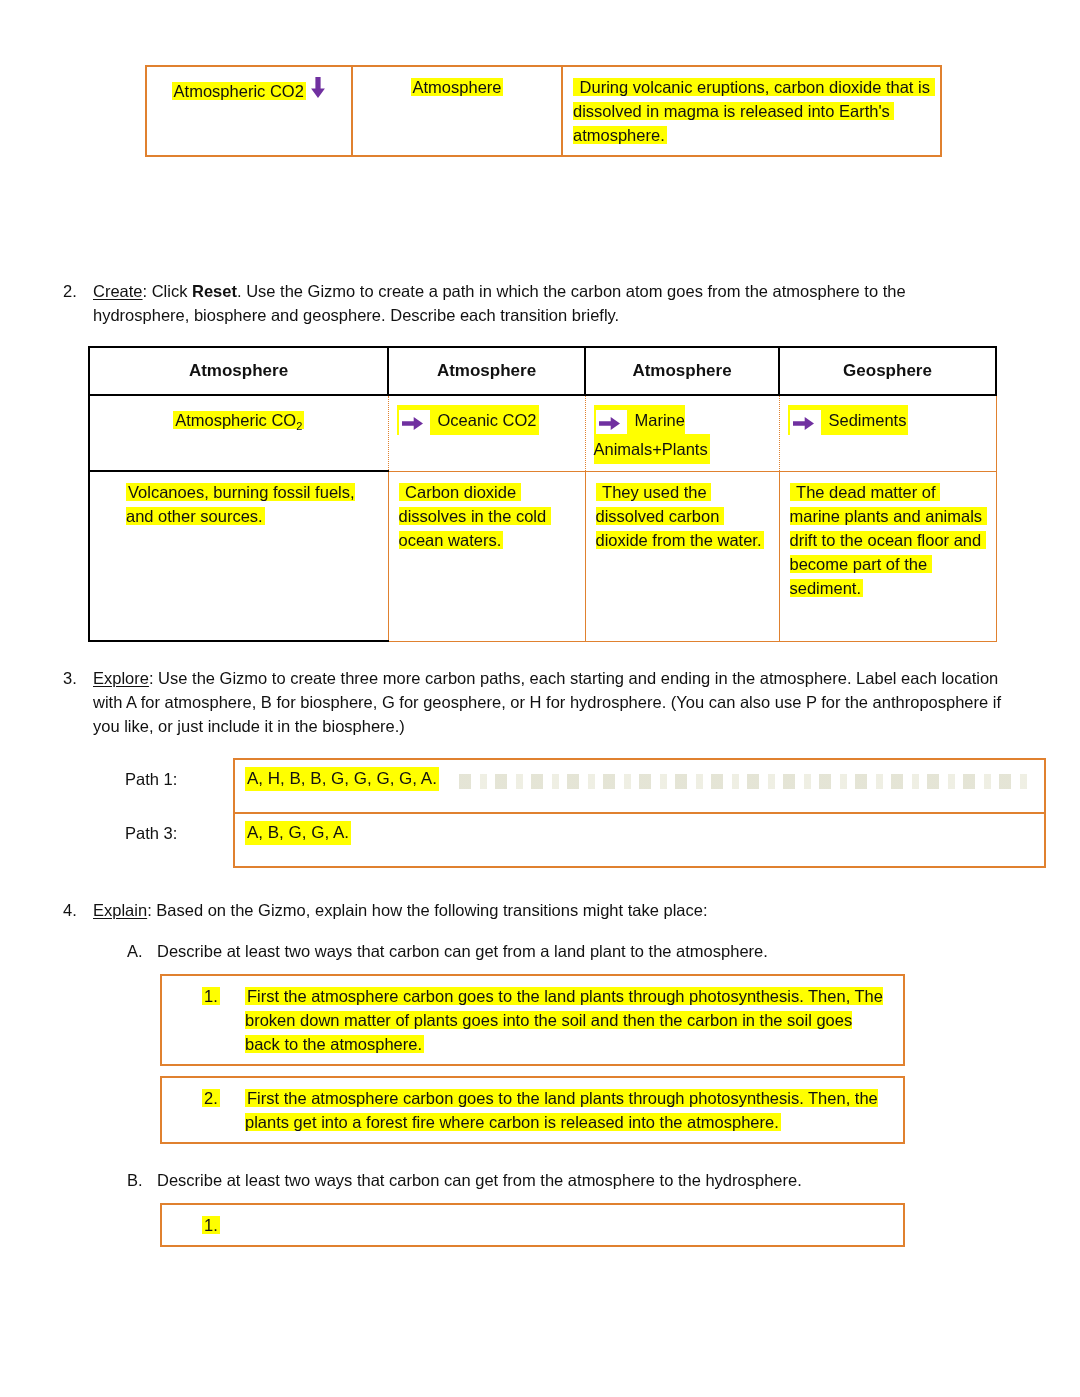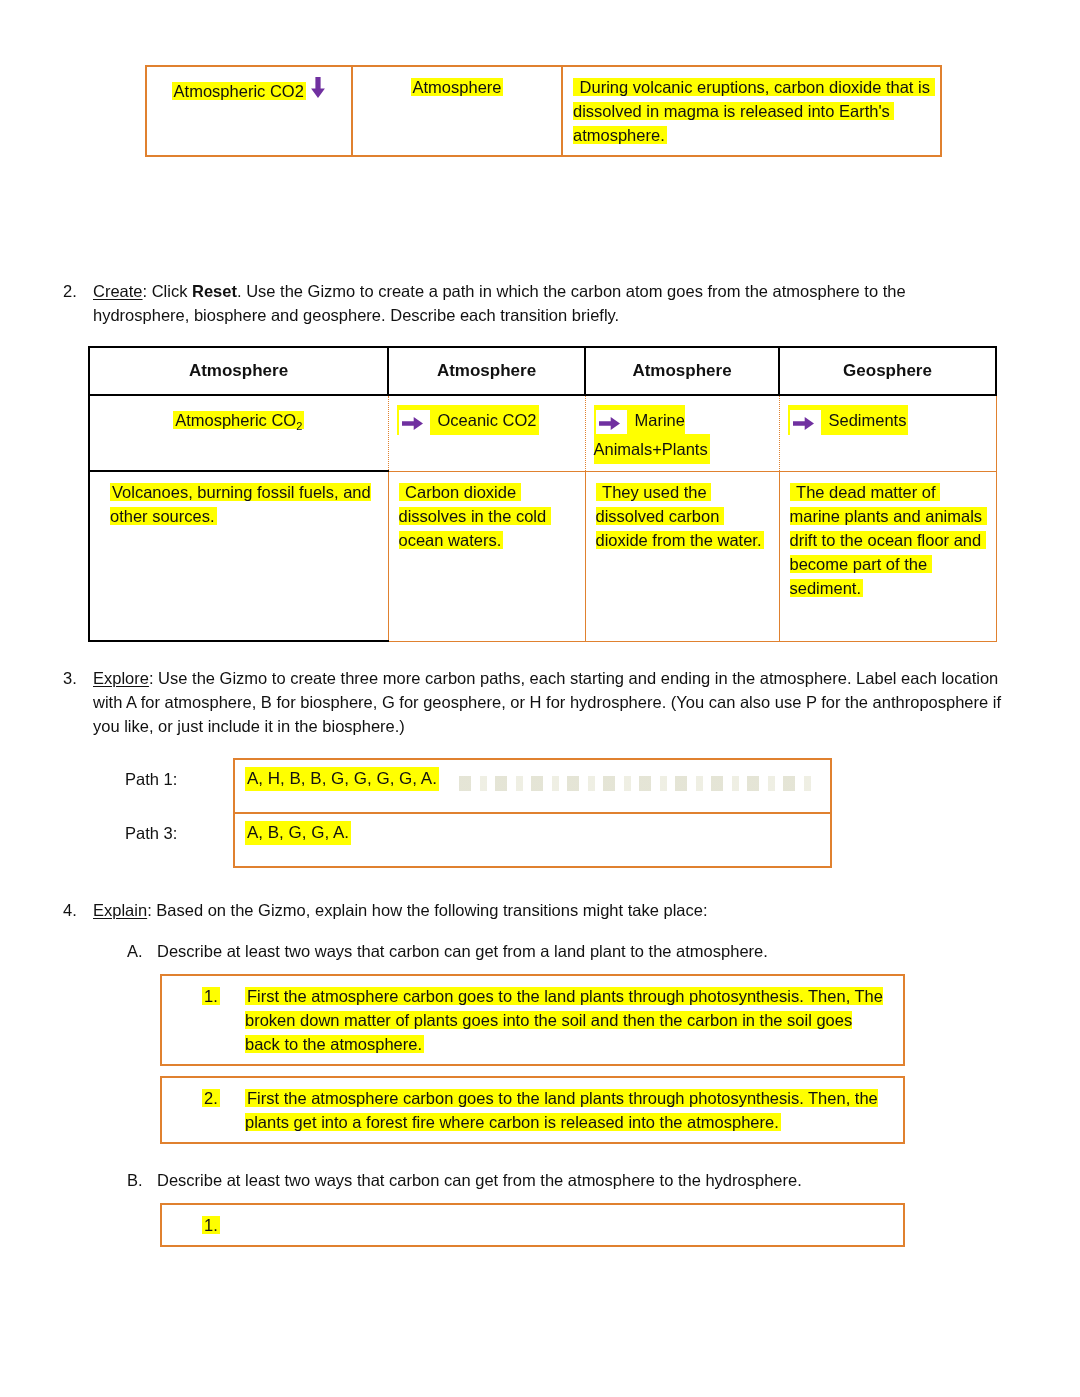--- a/index.html
+++ b/index.html
@@ -35,33 +35,33 @@
   .subtext{flex:1;}
 
   
   .t2{margin:19px 0 0 88px;width:907px;}
   .t2 th{border:2px solid var(--header-border);font-size:17px;font-weight:bold;padding:11px 0;background:#fff;}
   .t2 tr.r2 td{border:none;border-bottom:1.6px solid var(--accent-orange);vertical-align:top;padding:12px 8px 6px;height:76px;}
   .t2 tr.r2 td.c1{border-left:2px solid var(--header-border);border-bottom:2px solid var(--header-border);text-align:center;}
   .t2 tr.r2 td.dash{border-left:1.6px dotted var(--accent-orange);}
   .t2 tr.r2 td.c4{border-right:1.8px solid var(--accent-orange);}
   .t2 tr.r3 td{border:1.6px solid var(--accent-orange);vertical-align:top;padding:8px 10px;height:170px;white-space:pre-wrap;}
-  .t2 tr.r3 td.c1{border-left:2px solid var(--header-border);border-bottom:2px solid var(--header-border);padding-left:20px;white-space:normal;}
+  .t2 tr.r3 td.c1{border-left:2px solid var(--header-border);border-bottom:2px solid var(--header-border);padding-left:36px;white-space:normal;}
   sub{font-size:11px;line-height:0;}
 
   .arrow{display:inline-block;color:var(--arrow-purple);vertical-align:-2px;}
   .arrow-chip{display:inline-block;background:#fff;padding:1px 6px 0 2px;margin-right:8px;vertical-align:-3px;}
   .label-wrap{background:var(--highlight-yellow);display:inline;padding:6px 2px;}
 
   
   .paths{margin-top:20px;border-radius:27px;}
   .path-row{display:flex;align-items:flex-start;margin-left:125px;}
   .path-row + .path-row{margin-top:-2px;}
   .path-label{flex:none;width:108px;padding-top:9px;}
-  .path-box{width:599px;border:2px solid var(--accent-orange);min-height:43px;padding:7px 0 21px 10px;display:flex;align-items:flex-end;}
+  .path-box{width:813px;border:2px solid var(--accent-orange);min-height:43px;padding:7px 0 21px 10px;display:flex;align-items:center;}
   .path-value{font-size:17px;}
   .ghost{flex:1;height:15px;margin:5px 16px 0 20px;
     background:repeating-linear-gradient(90deg,
       rgba(189,189,152,.40) 0 12px, transparent 12px 21px,
       rgba(205,205,170,.32) 21px 28px, transparent 28px 36px);}
 
   
   .ansbox{margin-left:160px;width:745px;border:2px solid var(--accent-orange);display:flex;padding:8px 12px 8px 0;}
   .ansnum{flex:none;width:32px;margin-left:40px;}
   .anstext{flex:1;margin-left:11px;}

